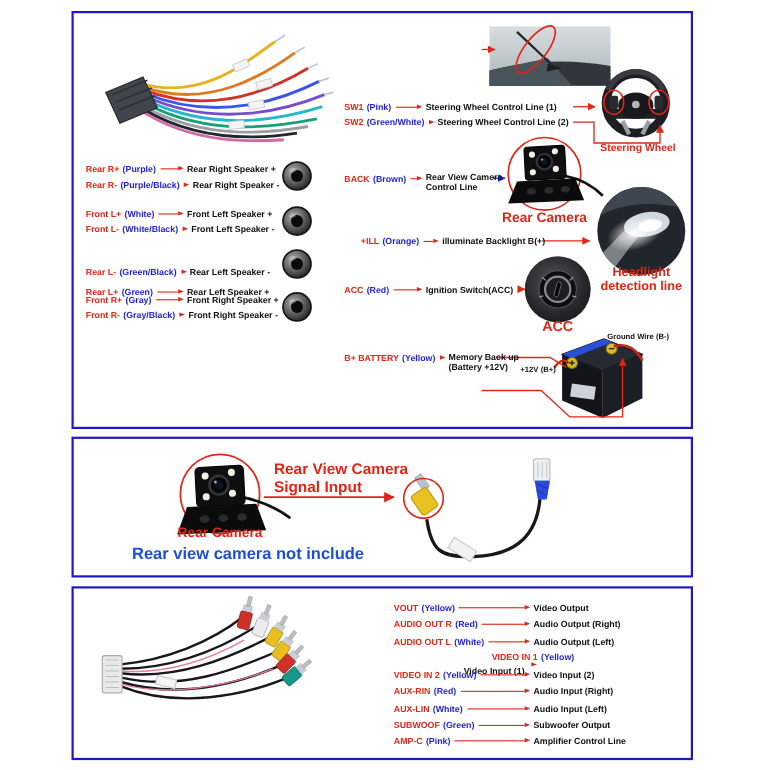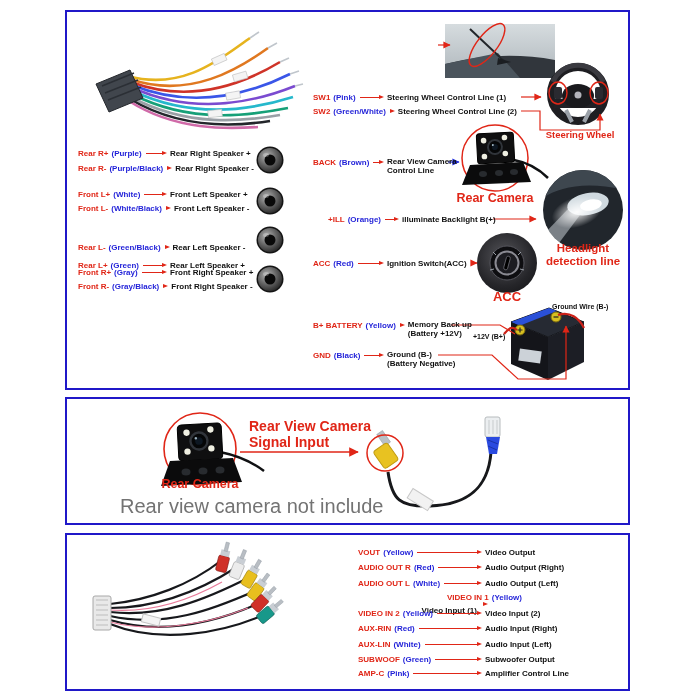--- a/index.html
+++ b/index.html
@@ -437,51 +437,37 @@
       </span>
     <span class="leader">
         <i></i>
         <b></b>
       </span>
     <span class="wfn two">
         <div>Memory Back up</div>
         <div>(Battery +12V)</div>
       </span>
   </div>
-  <div class="wrow rowR twoline" style="left:313px;top:350px;width:208px;">
-    <span class="lab">
-        <span class="wname">GND</span>
-        <span class="wcolor">(Black)</span>
-      </span>
-    <span class="leader">
-        <i></i>
-        <b></b>
-      </span>
-    <span class="wfn two">
-        <div>Ground (B-)</div>
-        <div>(Battery Negative)</div>
-      </span>
-  </div>
 
   <div class="cap" style="left:540px;top:129px;width:80px;text-align:center;font-size:9.5px;">Steering Wheel</div>
   <div class="cap" style="left:455px;top:191px;width:80px;text-align:center;font-size:12.5px;">Rear Camera</div>
   <div class="cap" style="left:535px;top:242px;width:96px;text-align:center;font-size:11.5px;line-height:13px;">
     <div>Headlight</div>
     <div>detection line</div>
   </div>
   <div class="cap" style="left:482px;top:289px;width:50px;text-align:center;font-size:13px;">ACC</div>
   <div class="cap black" style="left:552px;top:303px;font-size:7px;">Ground Wire (B-)</div>
   <div class="cap black" style="left:473px;top:333px;font-size:7px;">+12V  (B+)</div>
 
   <div class="cap" style="left:249px;top:419px;font-size:14px;line-height:15.5px;">
     <div>Rear View Camera</div>
     <div>Signal Input</div>
   </div>
   <div class="cap" style="left:158px;top:477px;width:84px;text-align:center;font-size:12.5px;">Rear Camera</div>
-  <div class="cap black" style="left:120px;top:495px;font-size:20px;font-weight:normal;color:#737373;">Rear view camera not include</div>
+  <div class="cap black" style="left:120px;top:495px;font-size:15px;font-weight:bold;color:#1d4ed8;">Rear view camera not include</div>
 
   <div class="wrow rowB" style="left:358px;top:547px;width:253px;">
     <span class="lab">
         <span class="wname">VOUT</span>
         <span class="wcolor">(Yellow)</span>
       </span>
     <span class="leader">
         <i></i>
         <b></b>
       </span>

